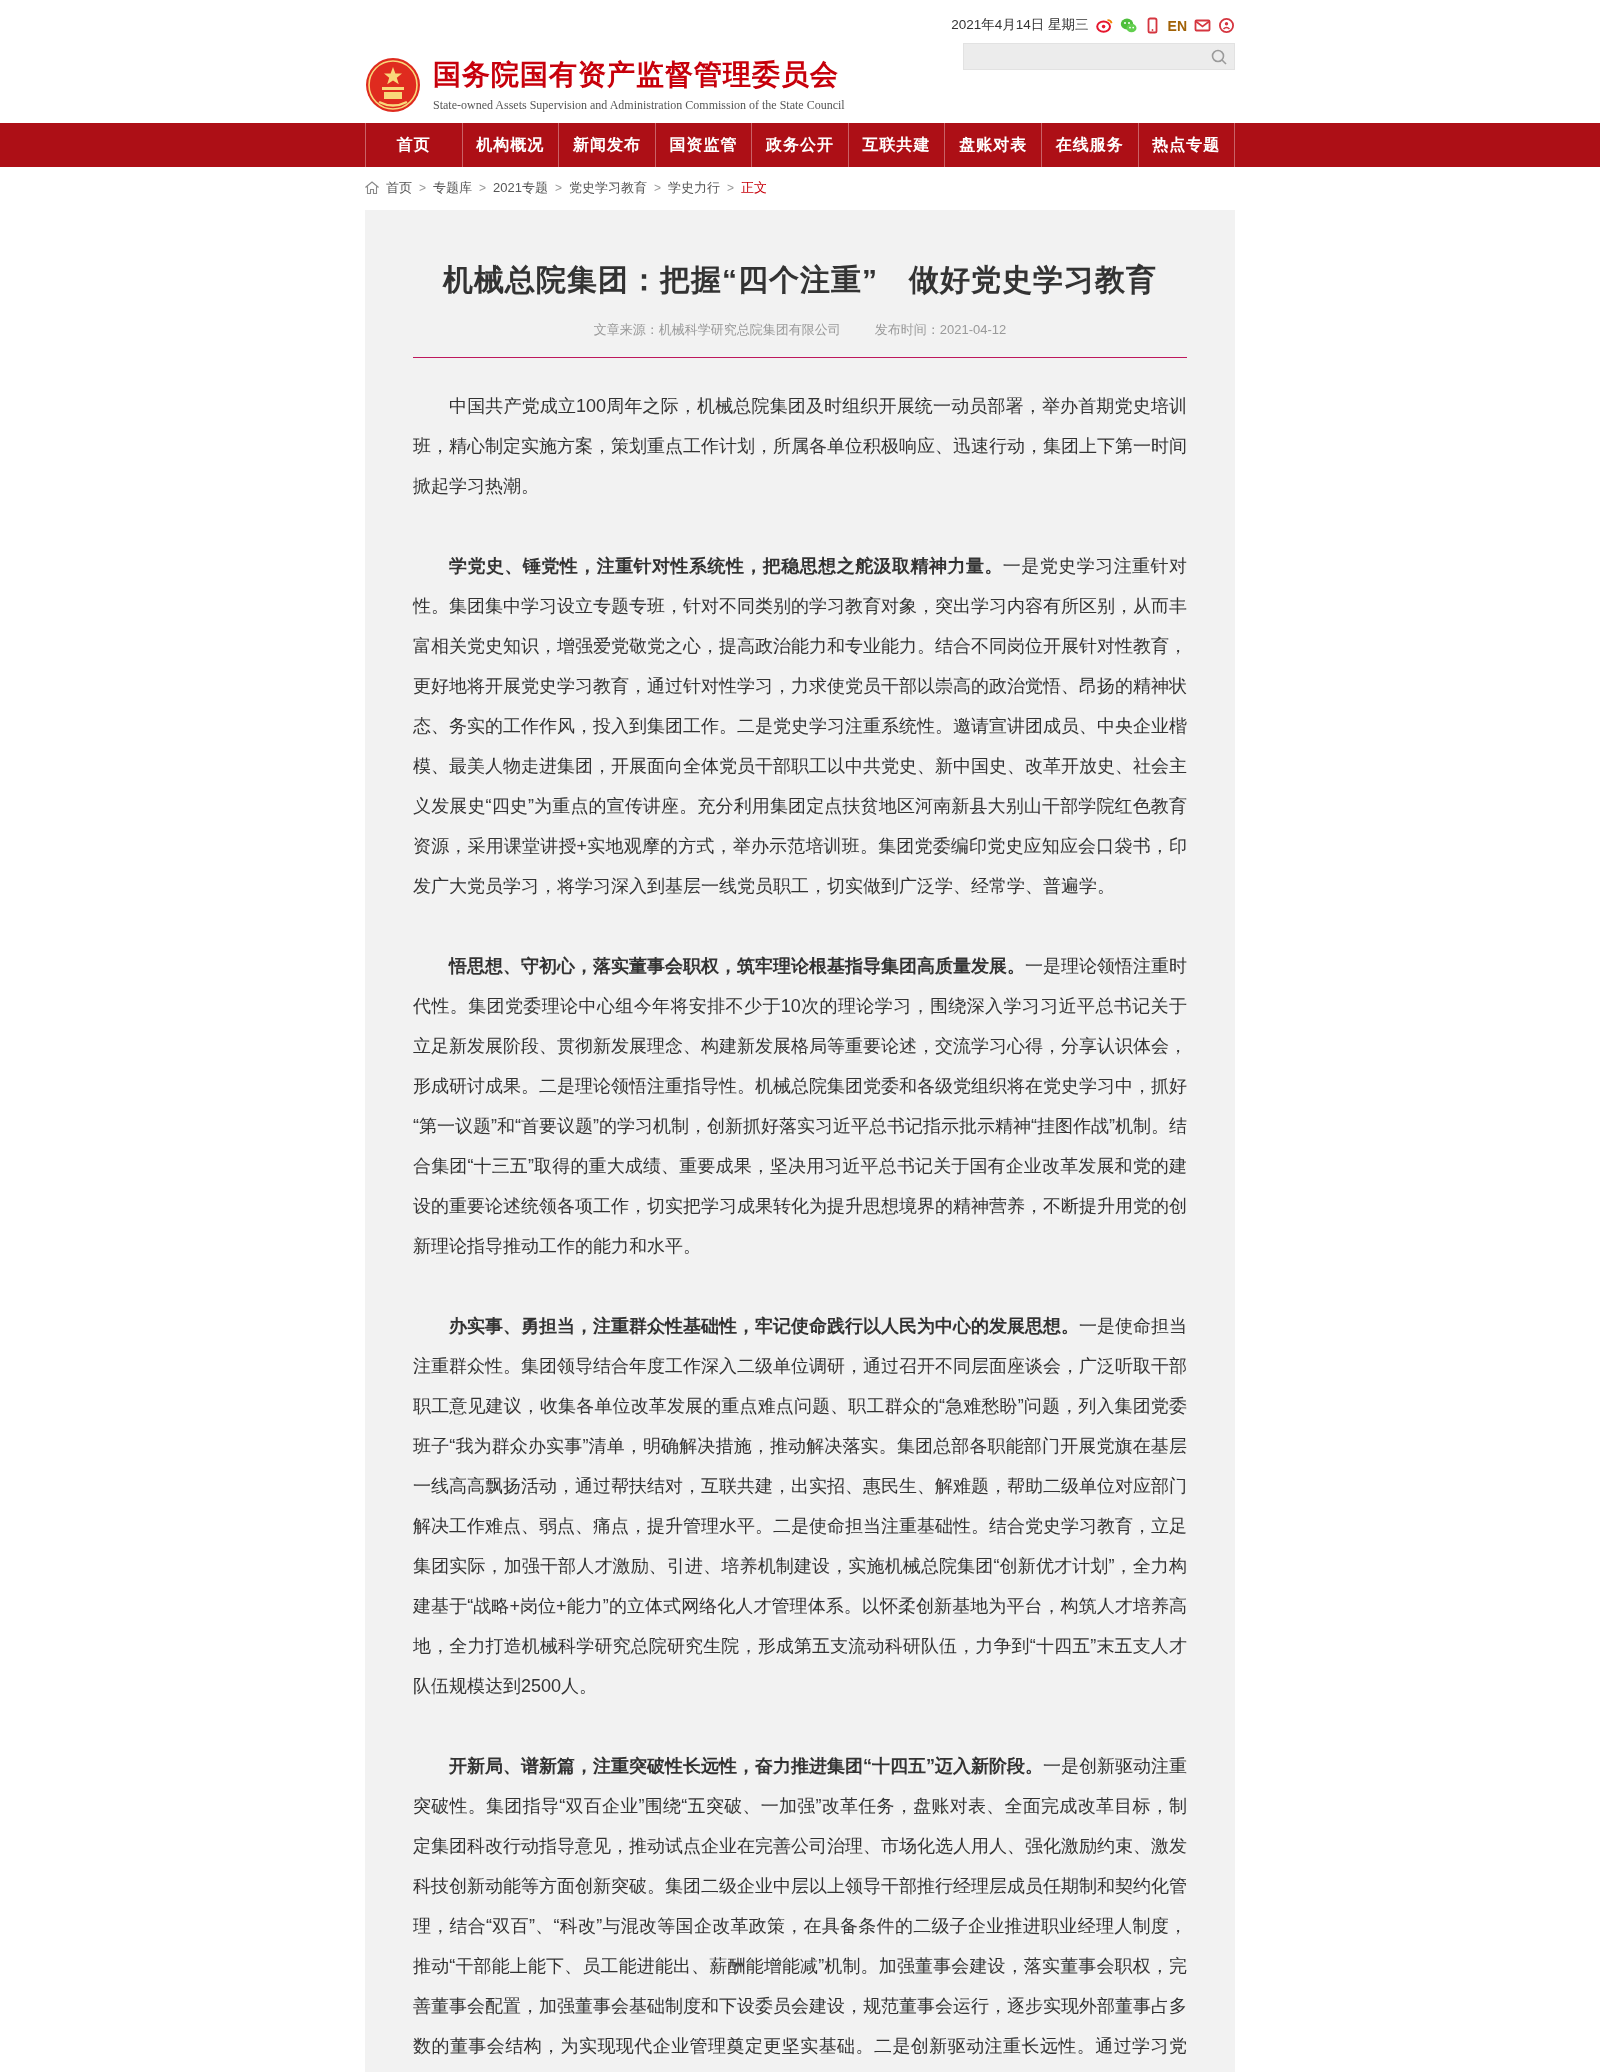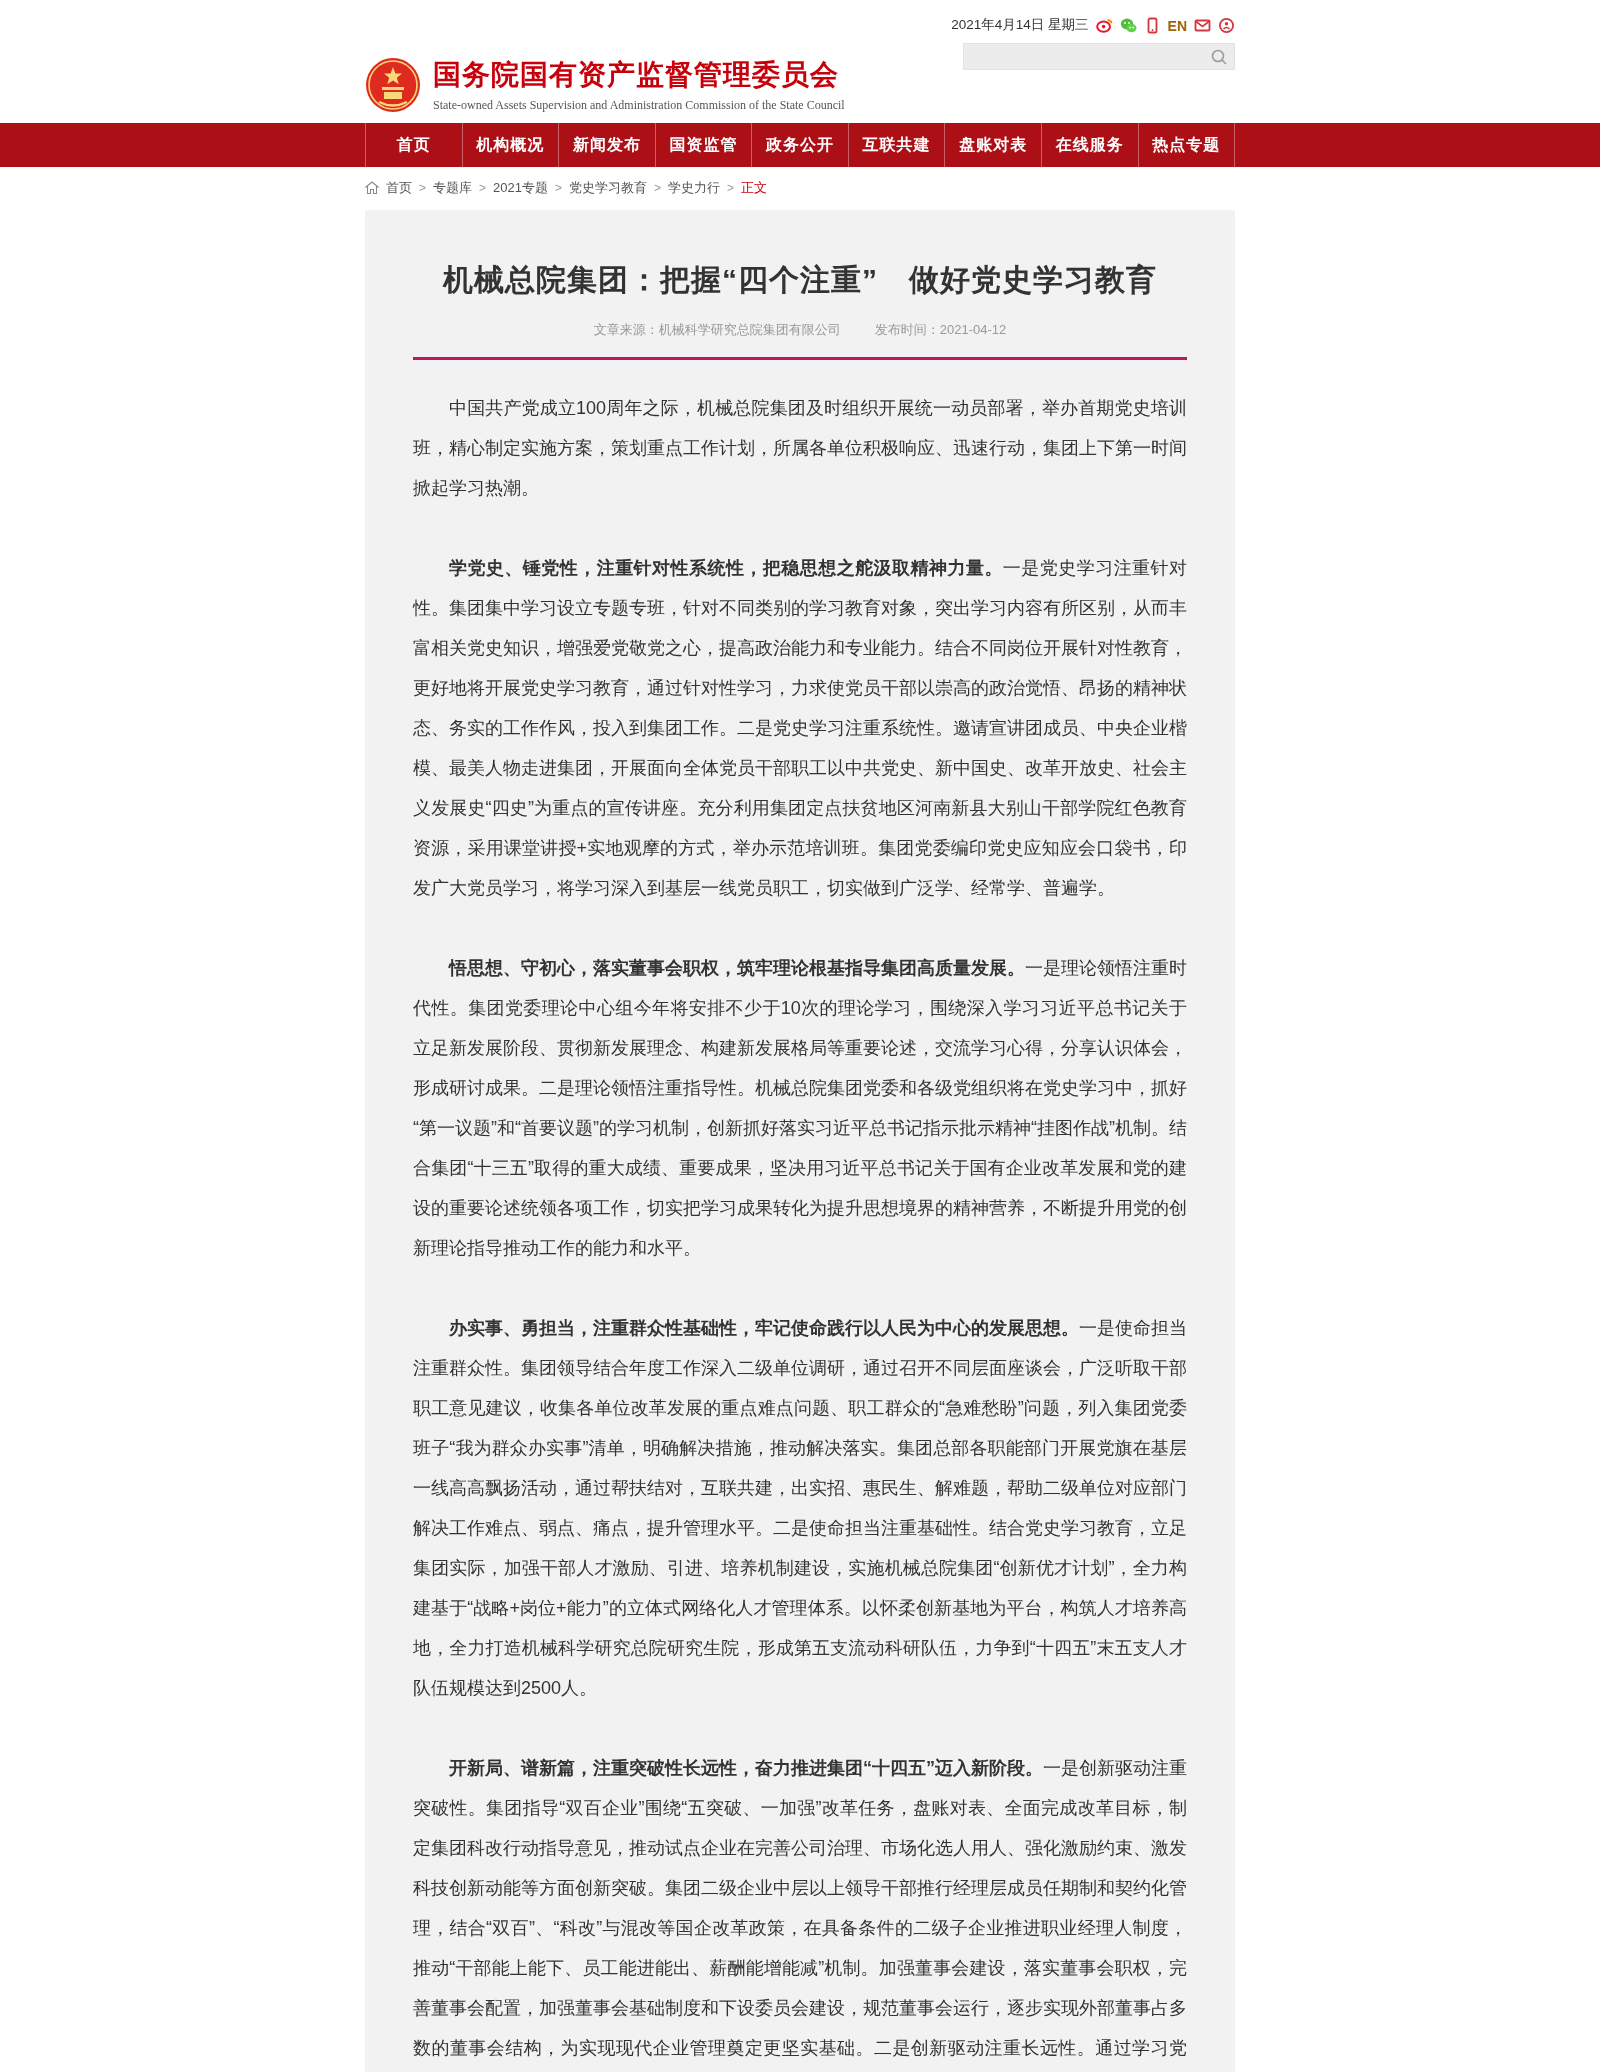--- a/index.html
+++ b/index.html
@@ -33,21 +33,21 @@
   
   .breadcrumb { display:flex; align-items:center; gap:7px; padding:12px 0 13px; font-size:13px; color:#555; }
   .crumb { color:#555; text-decoration:none; }
   .crumb-sep { color:#999; font-size:12px; }
   .crumb-last { color:#c7000b; }
   .home-icn { width:14px; height:14px; }
 
   
   .article-card { background:#f2f2f2; padding:32px 48px 90px; }
   .article-title { text-align:center; font-size:30px; font-weight:600; color:#333; letter-spacing:1px; margin:18px 0 20px; }
-  .article-meta { text-align:center; font-size:13px; color:#999; padding-bottom:18px; border-bottom:3px solid #be185d; }
+  .article-meta { text-align:center; font-size:13px; color:#999; padding-bottom:18px; border-bottom:1px solid #be185d; }
   .article-meta .gap { display:inline-block; width:34px; }
   .article-body { padding-top:28px; }
   .article-body p { font-size:18px; line-height:40px; color:#333; text-align:justify; text-indent:2em; margin-bottom:40px; }
   .article-body p b { font-weight:700; }
 </style>
 </head>
 <body>
 
 <div class="page">
 

